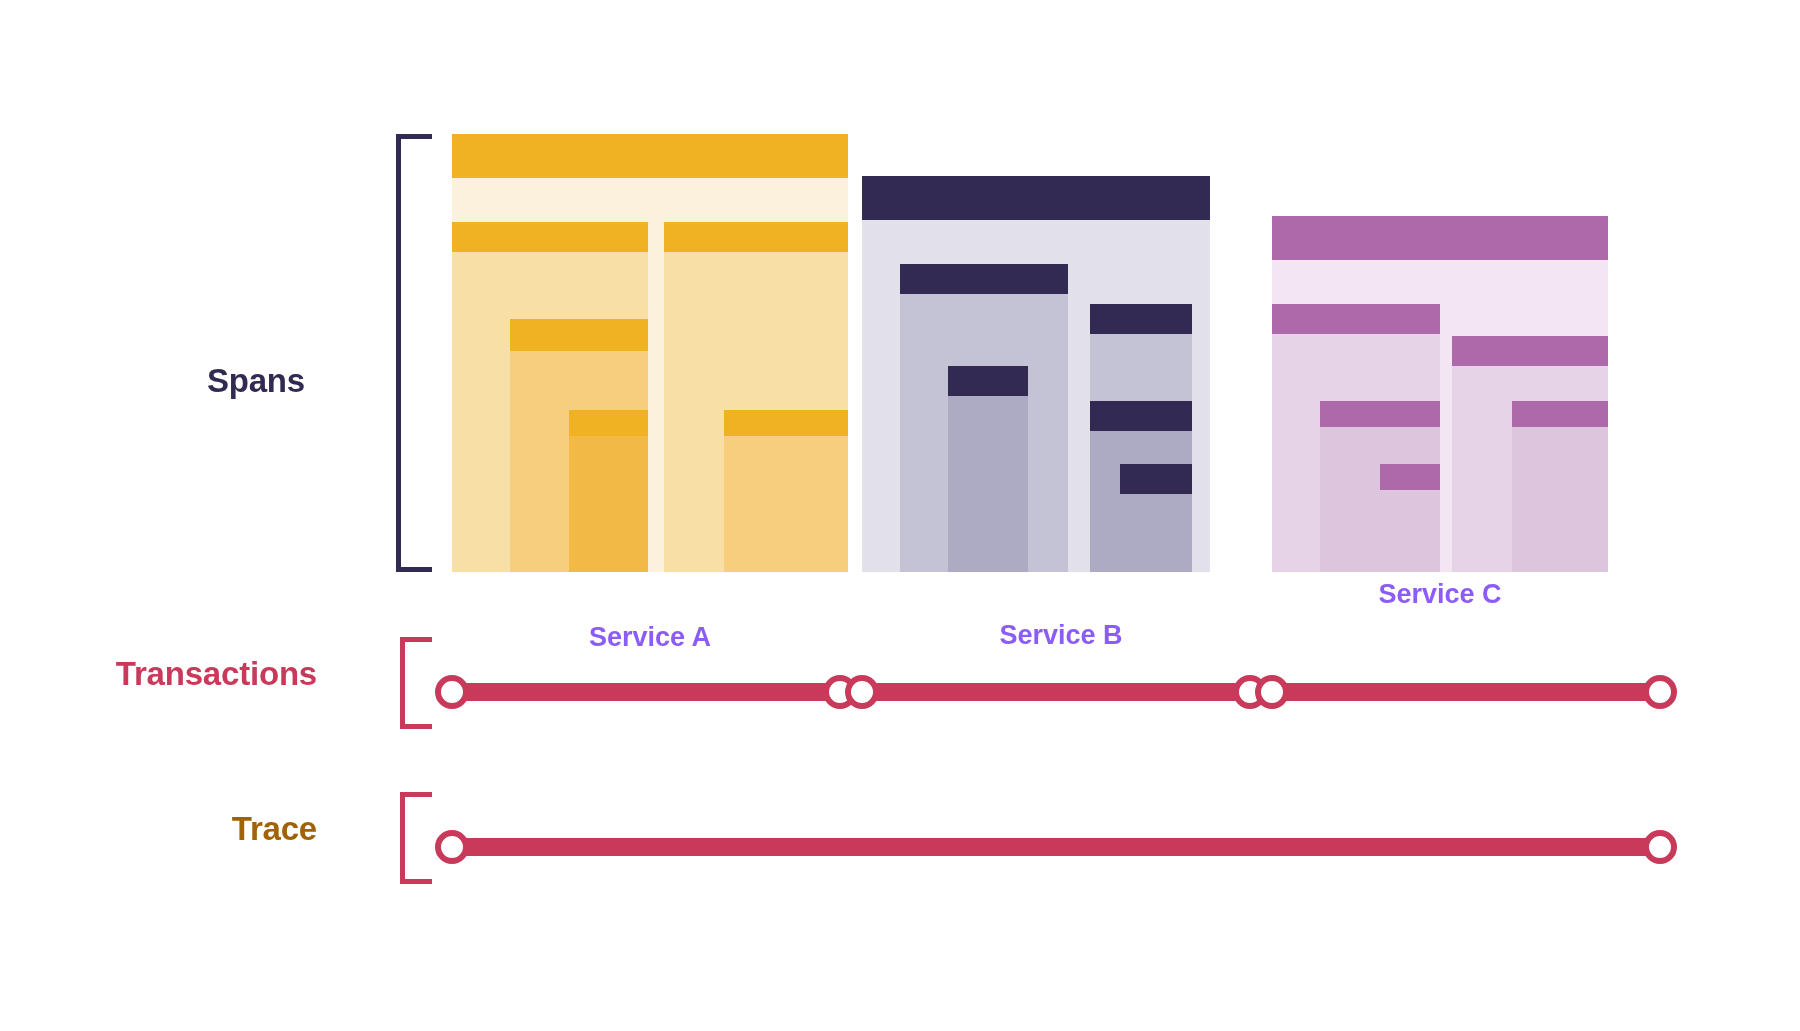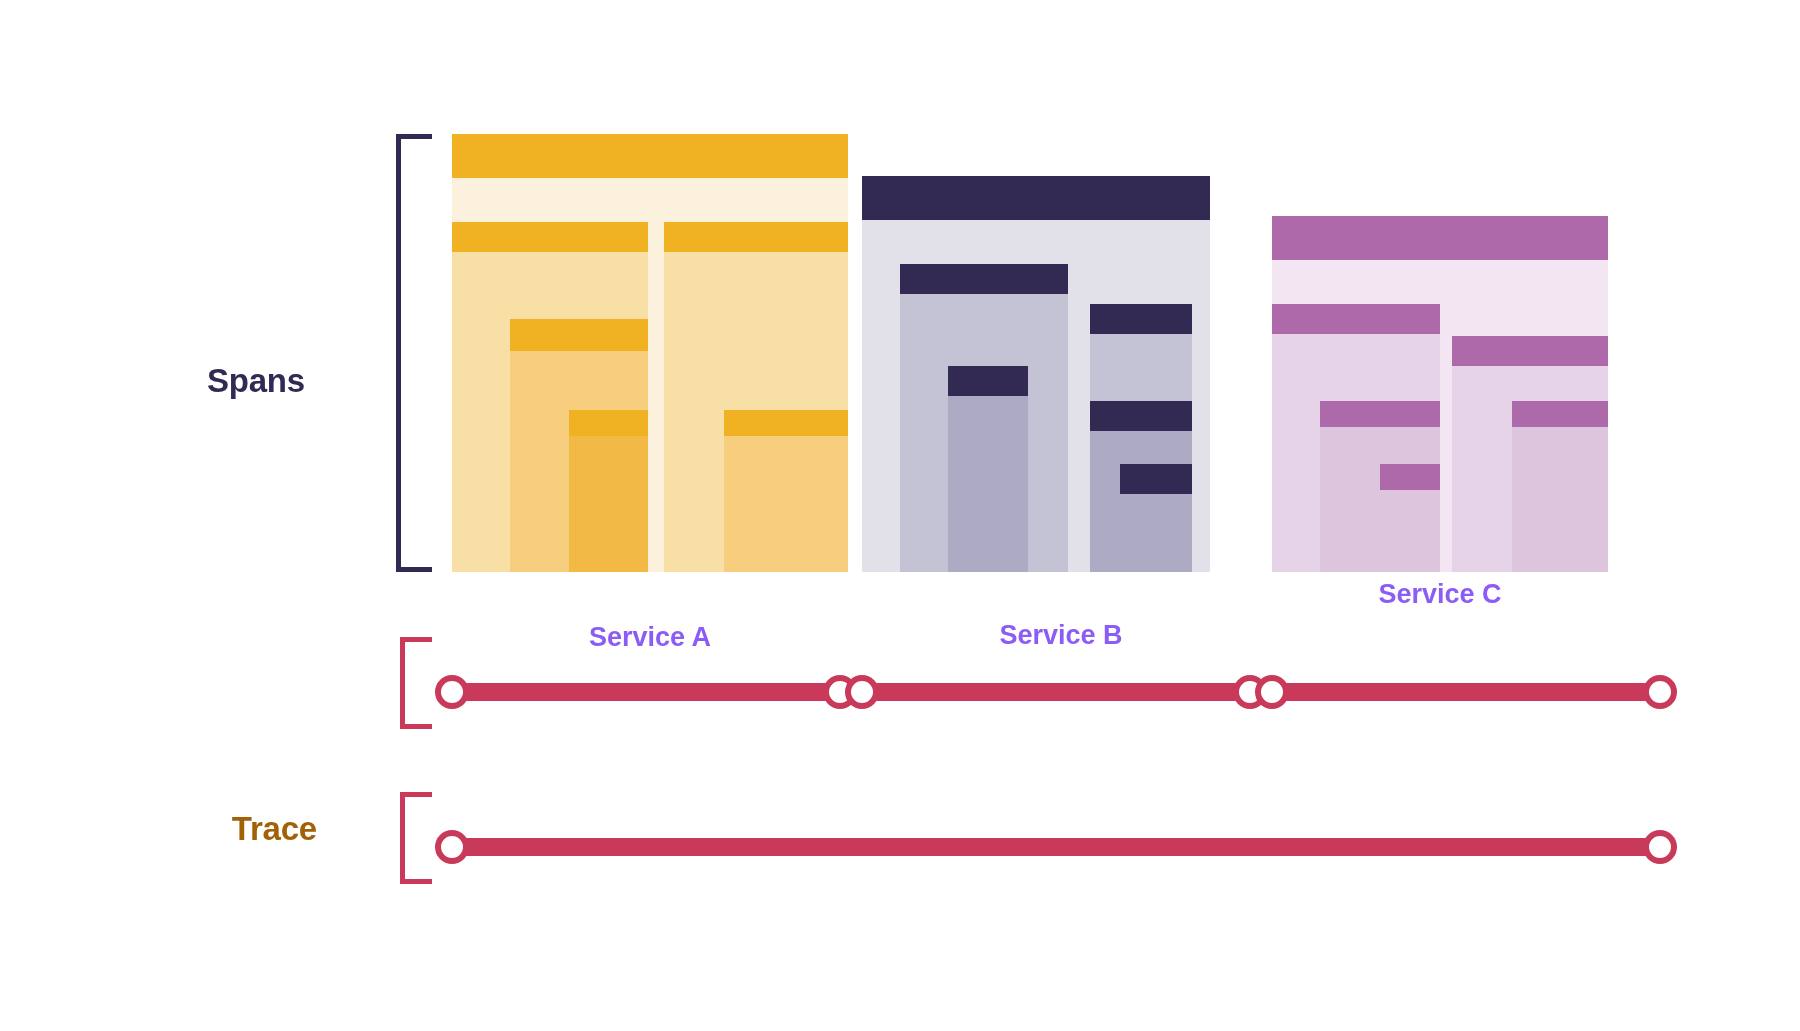--- a/index.html
+++ b/index.html
@@ -197,20 +197,21 @@
         </div>
       </div>
     </div>
 
   <div id="service-captions">
       <div class="service-caption" style="left: 452px; width: 396px; top: 622px;">Service A</div>
       <div class="service-caption" style="left: 887px; width: 348px; top: 620px;">Service B</div>
       <div class="service-caption" style="left: 1272px; width: 336px; top: 579px;">Service C</div>
     </div>
 
+  <div class="row-label" id="label-transactions">Transactions</div>
   <div class="bracket" id="bracket-transactions"></div>
   <div id="transactions-area">
       <div class="tline" style="left: 452px; top: 683px; width: 388px;"></div>
       <div class="tnode" style="left: 435px; top: 675px;"></div>
       <div class="tnode" style="left: 823px; top: 675px;"></div>
       <div class="tline" style="left: 862px; top: 683px; width: 388px;"></div>
       <div class="tnode" style="left: 845px; top: 675px;"></div>
       <div class="tnode" style="left: 1233px; top: 675px;"></div>
       <div class="tline" style="left: 1272px; top: 683px; width: 388px;"></div>
       <div class="tnode" style="left: 1255px; top: 675px;"></div>

